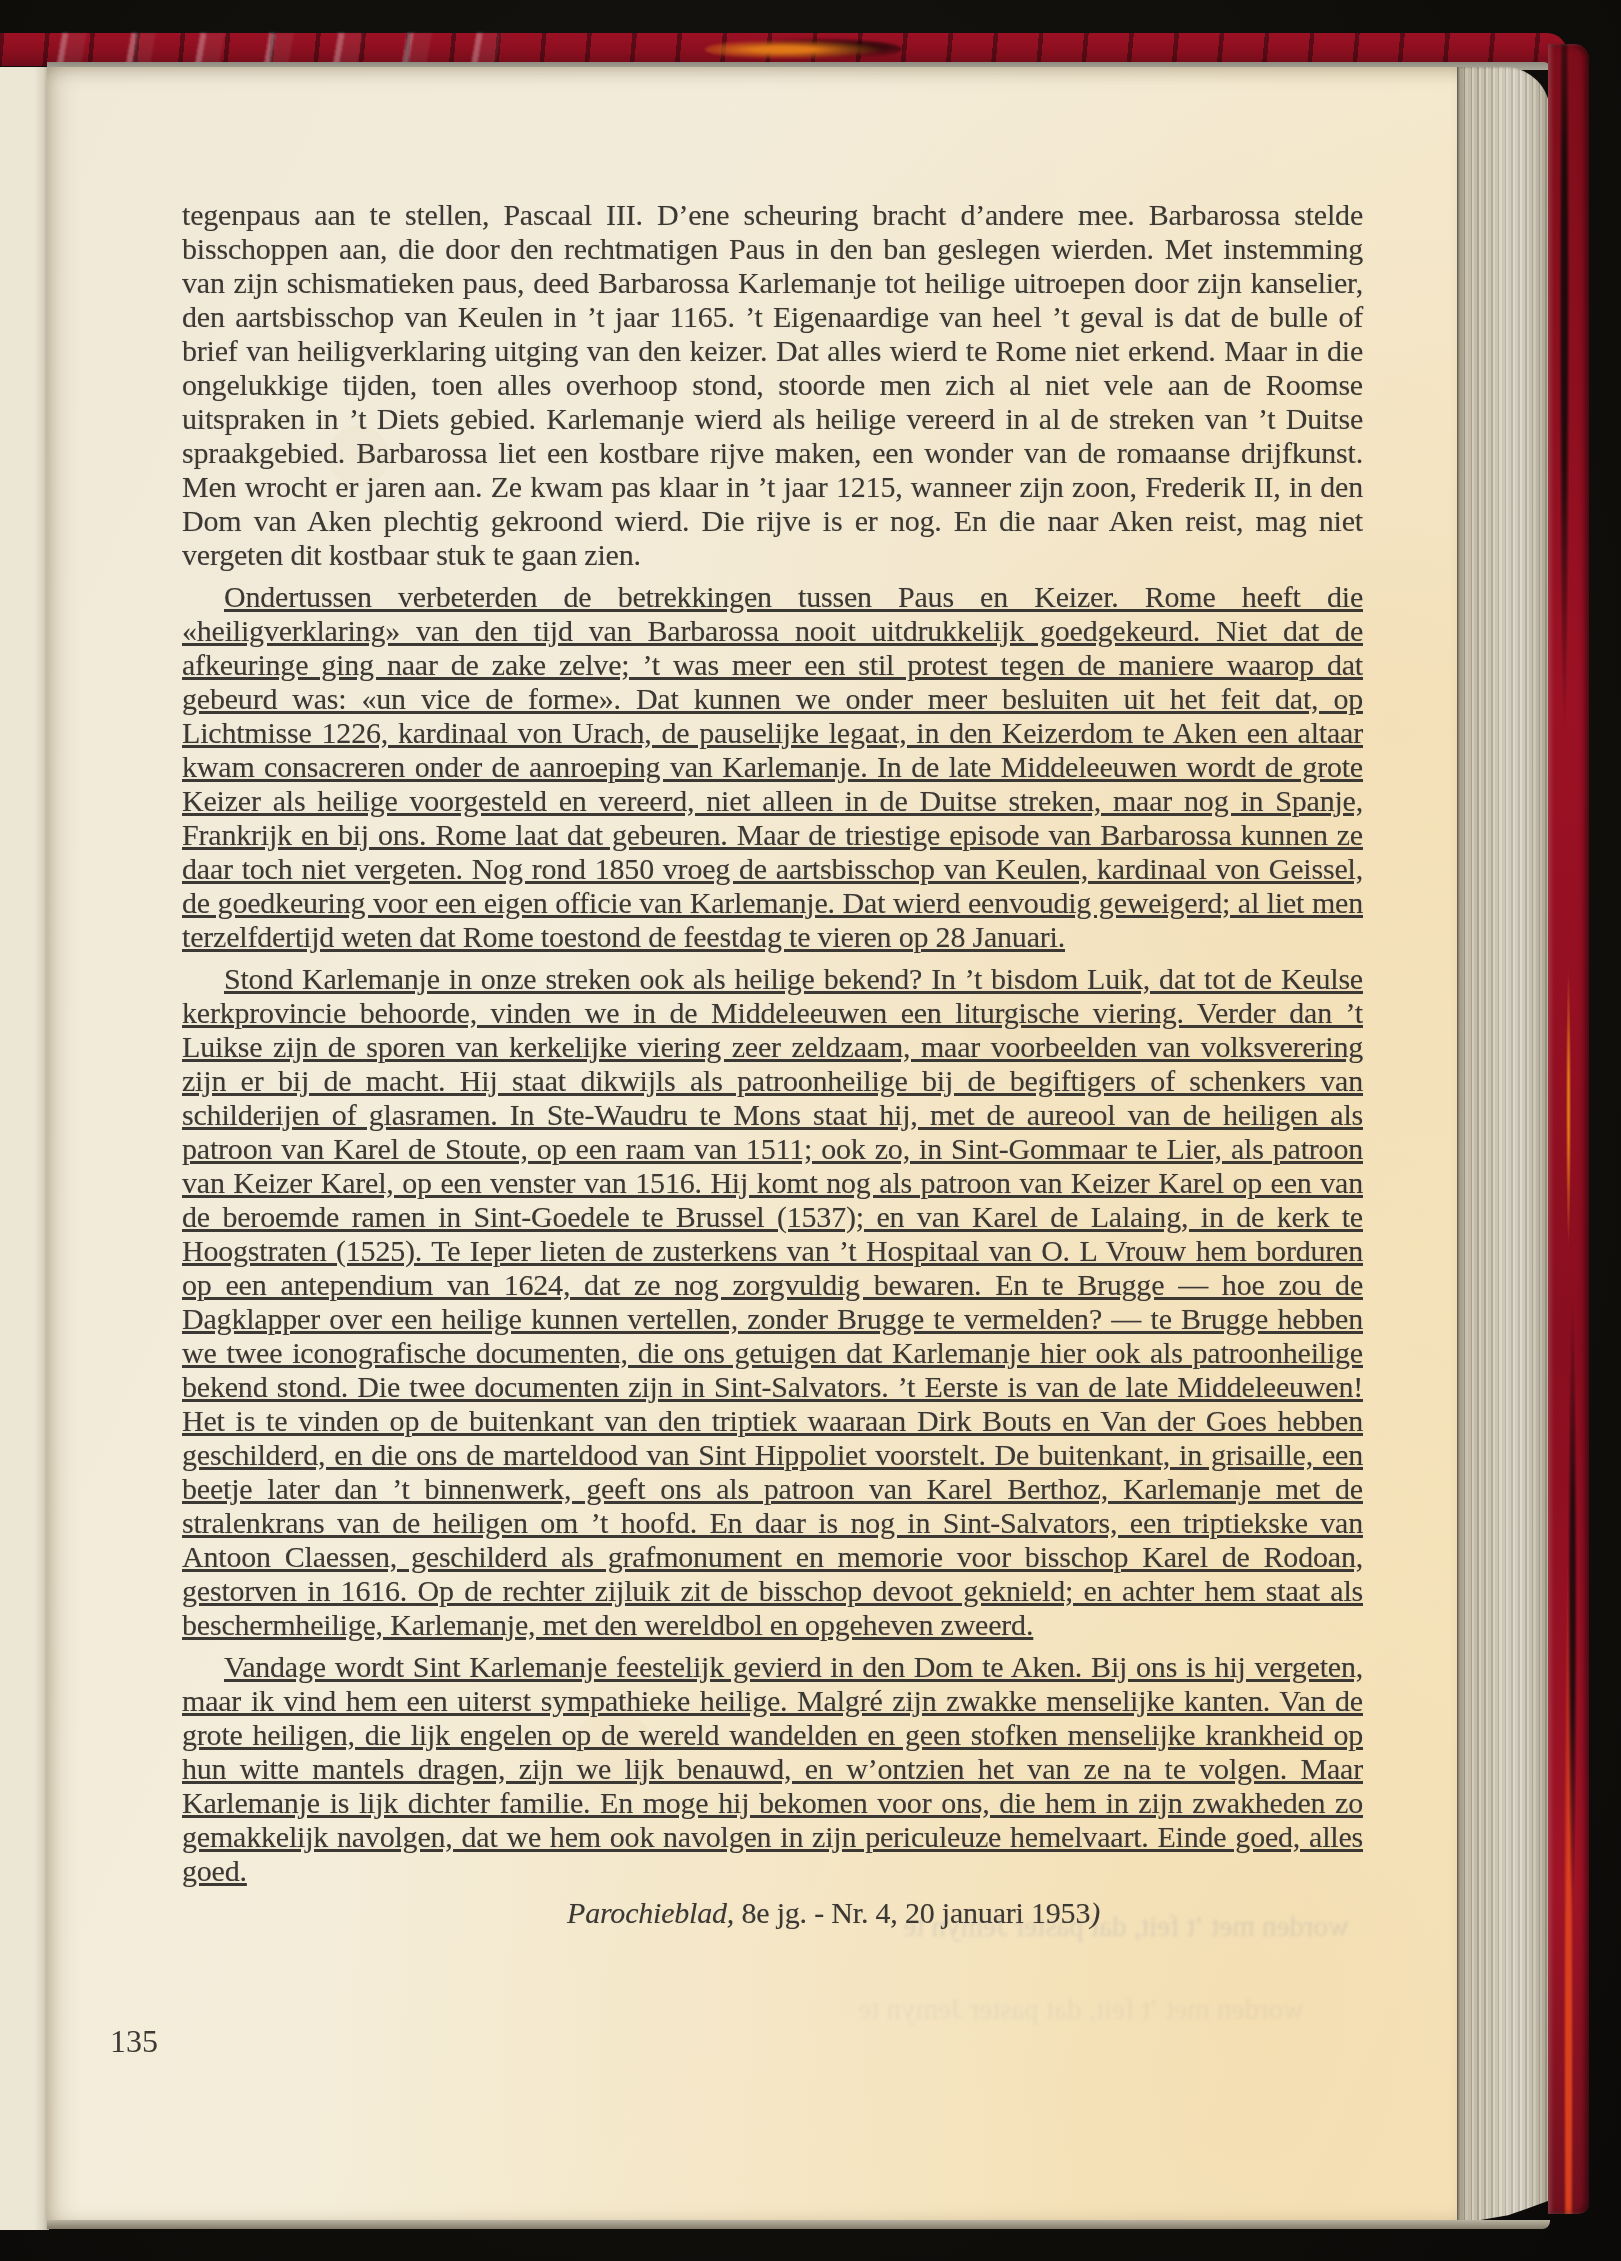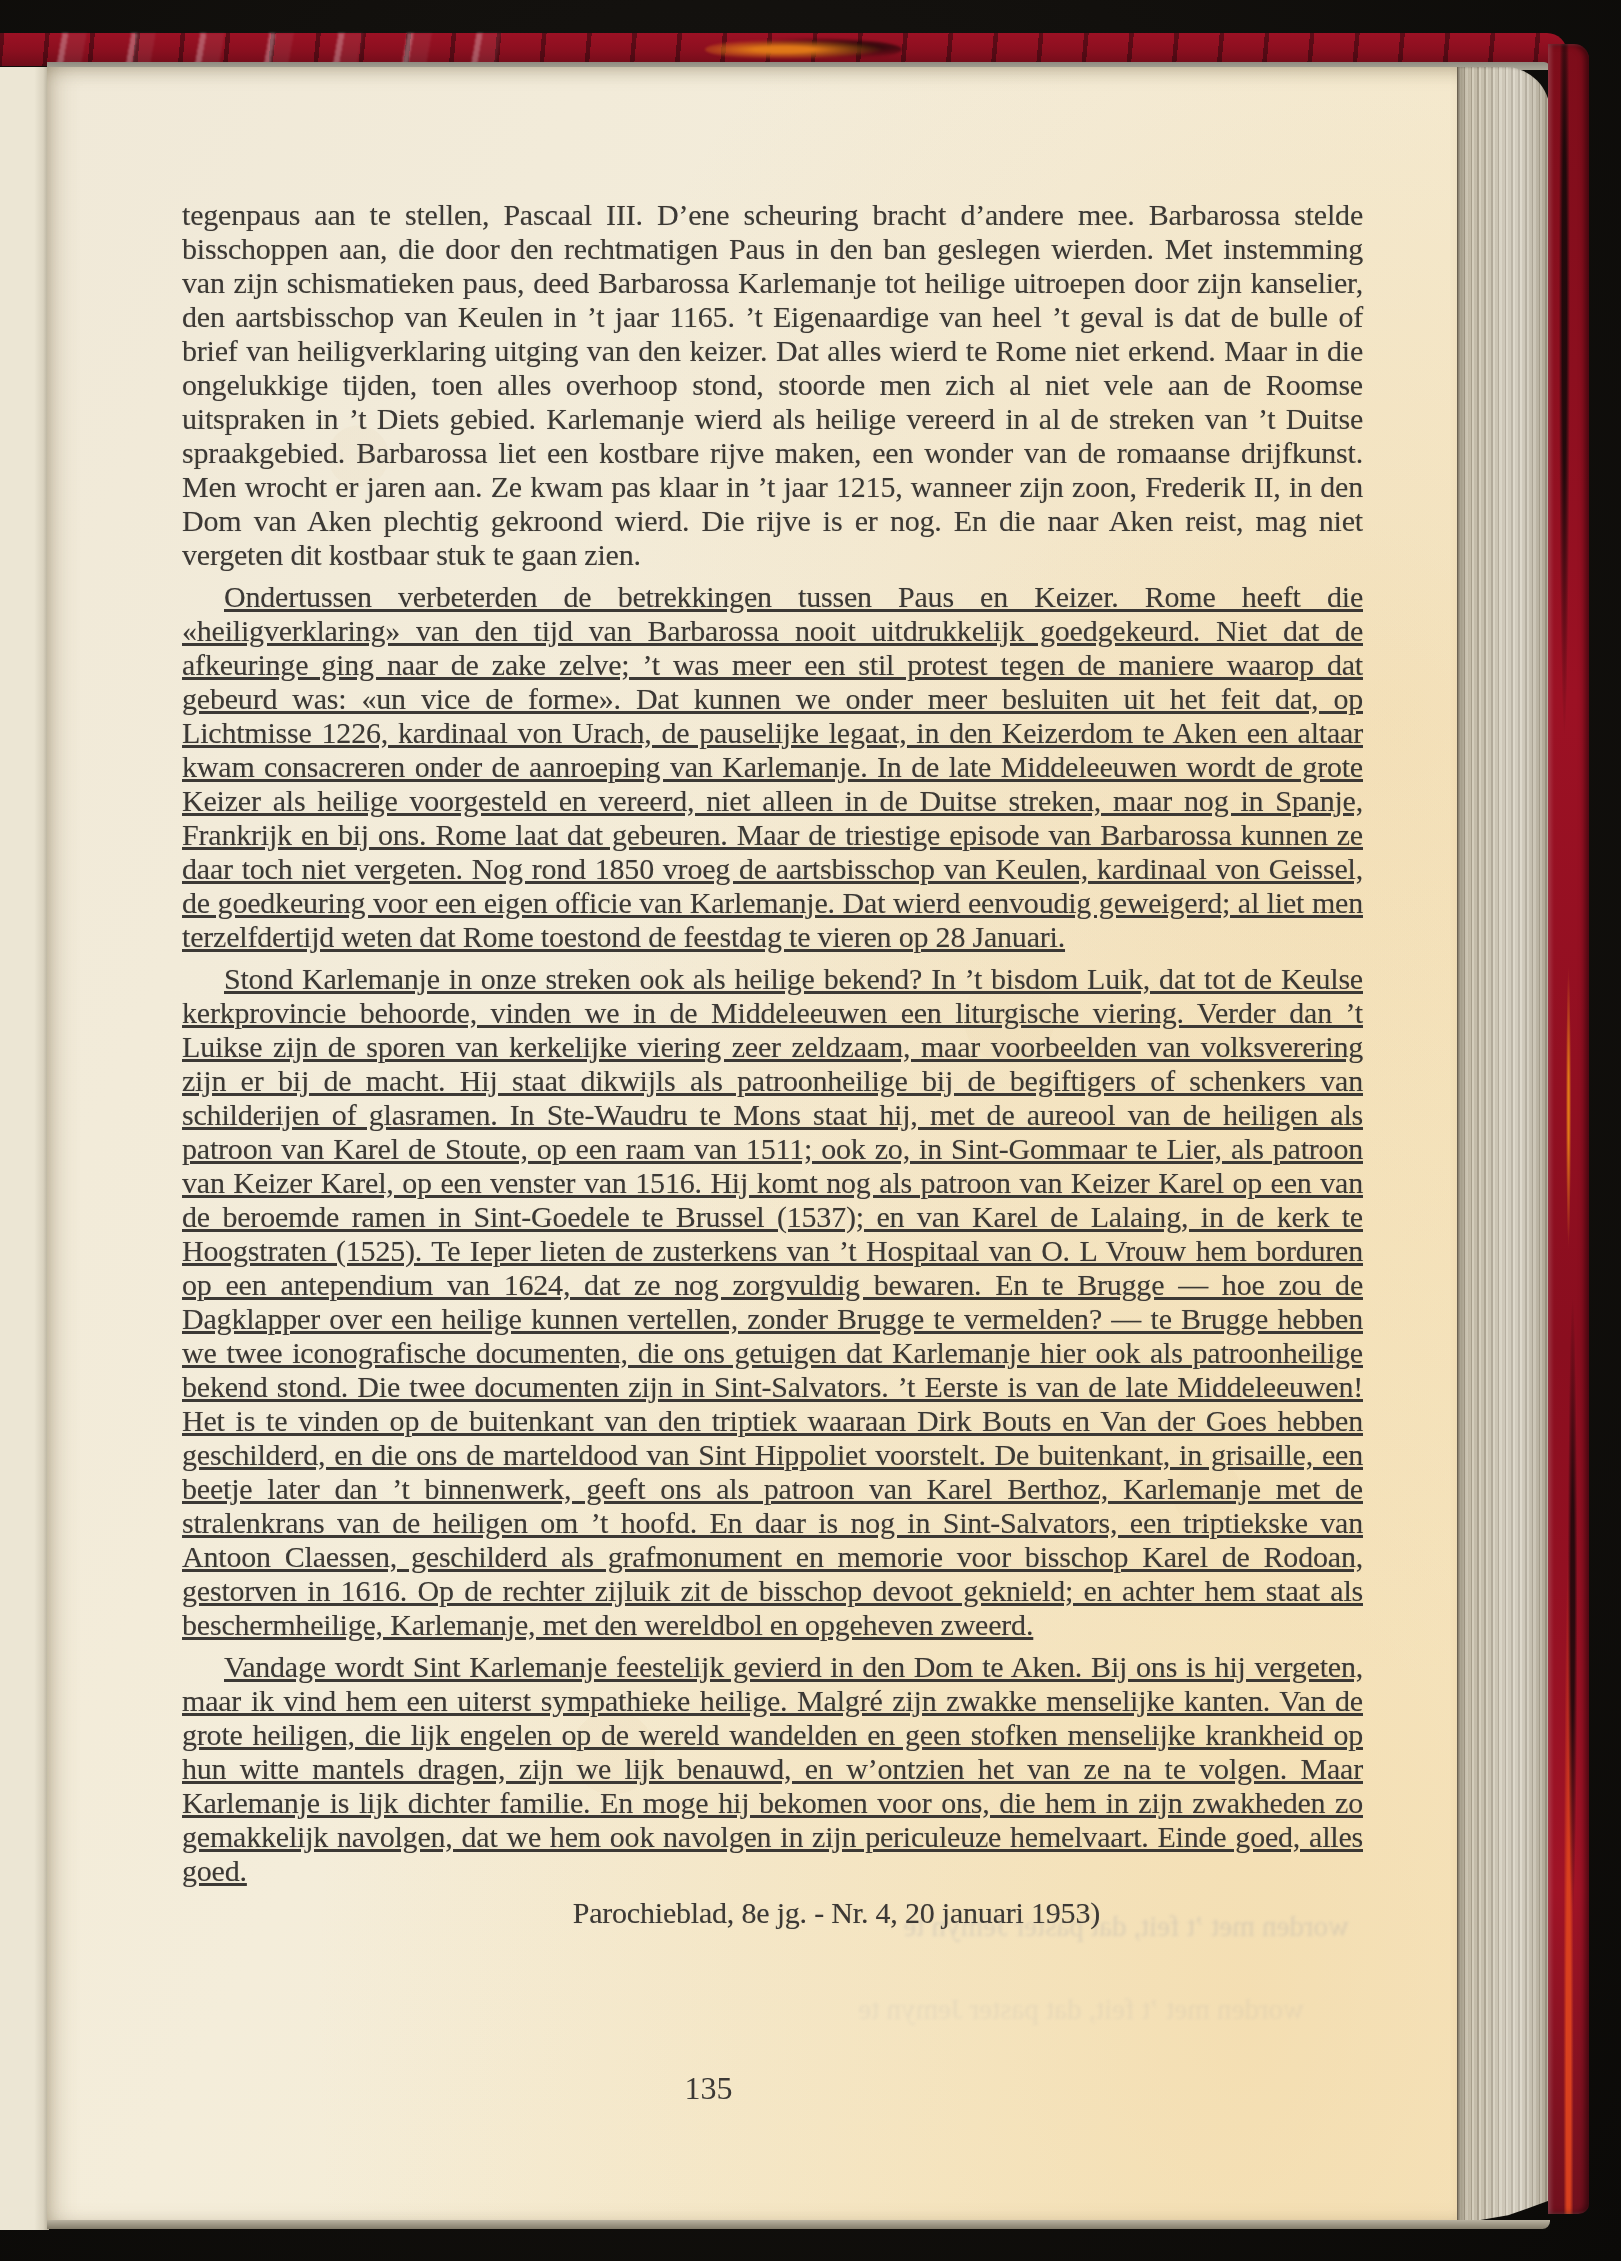--- a/index.html
+++ b/index.html
@@ -93,26 +93,26 @@
   .text-block {
     position:absolute; left:174px; top:190px; width:1197px;
     font-size:30px; line-height:34px; letter-spacing:-0.2px;
     color: var(--ink,#3c3935);
     text-shadow: 0 0 0.8px rgba(60,55,50,0.35);
   }
   .para { margin:8px; text-align:justify; }
   .para.indent { text-indent:42px;text-decoration:underline; }
 
   .citation { margin:0; padding-right:271px; text-align:right; white-space:nowrap; }
-  .citation .it { }
+  .citation .it { font-style:italic; }
 
   .page-number {
     position:absolute; left:174px; top:2023px; width:1197px;
-    text-align:center; transform:translateX(-64px);
-    font-size:32px; color: var(--ink,#3c3935); margin-top: 47px;
+    transform:translateX(-64px);
+    font-size:32px; color: var(--ink,#3c3935);
   }
 
   
   .ghost {
     position:absolute; font-size:29px; color:#7d86a0; pointer-events:none;
     transform: scaleX(-1); filter: blur(1.5px); white-space:nowrap;
   }
   .ghost-a { left:773px; top:1909px; width:576px; opacity:.20; }
   .ghost-b { left:728px;  top:1993px; width:576px; opacity:.10; }
 </style>

